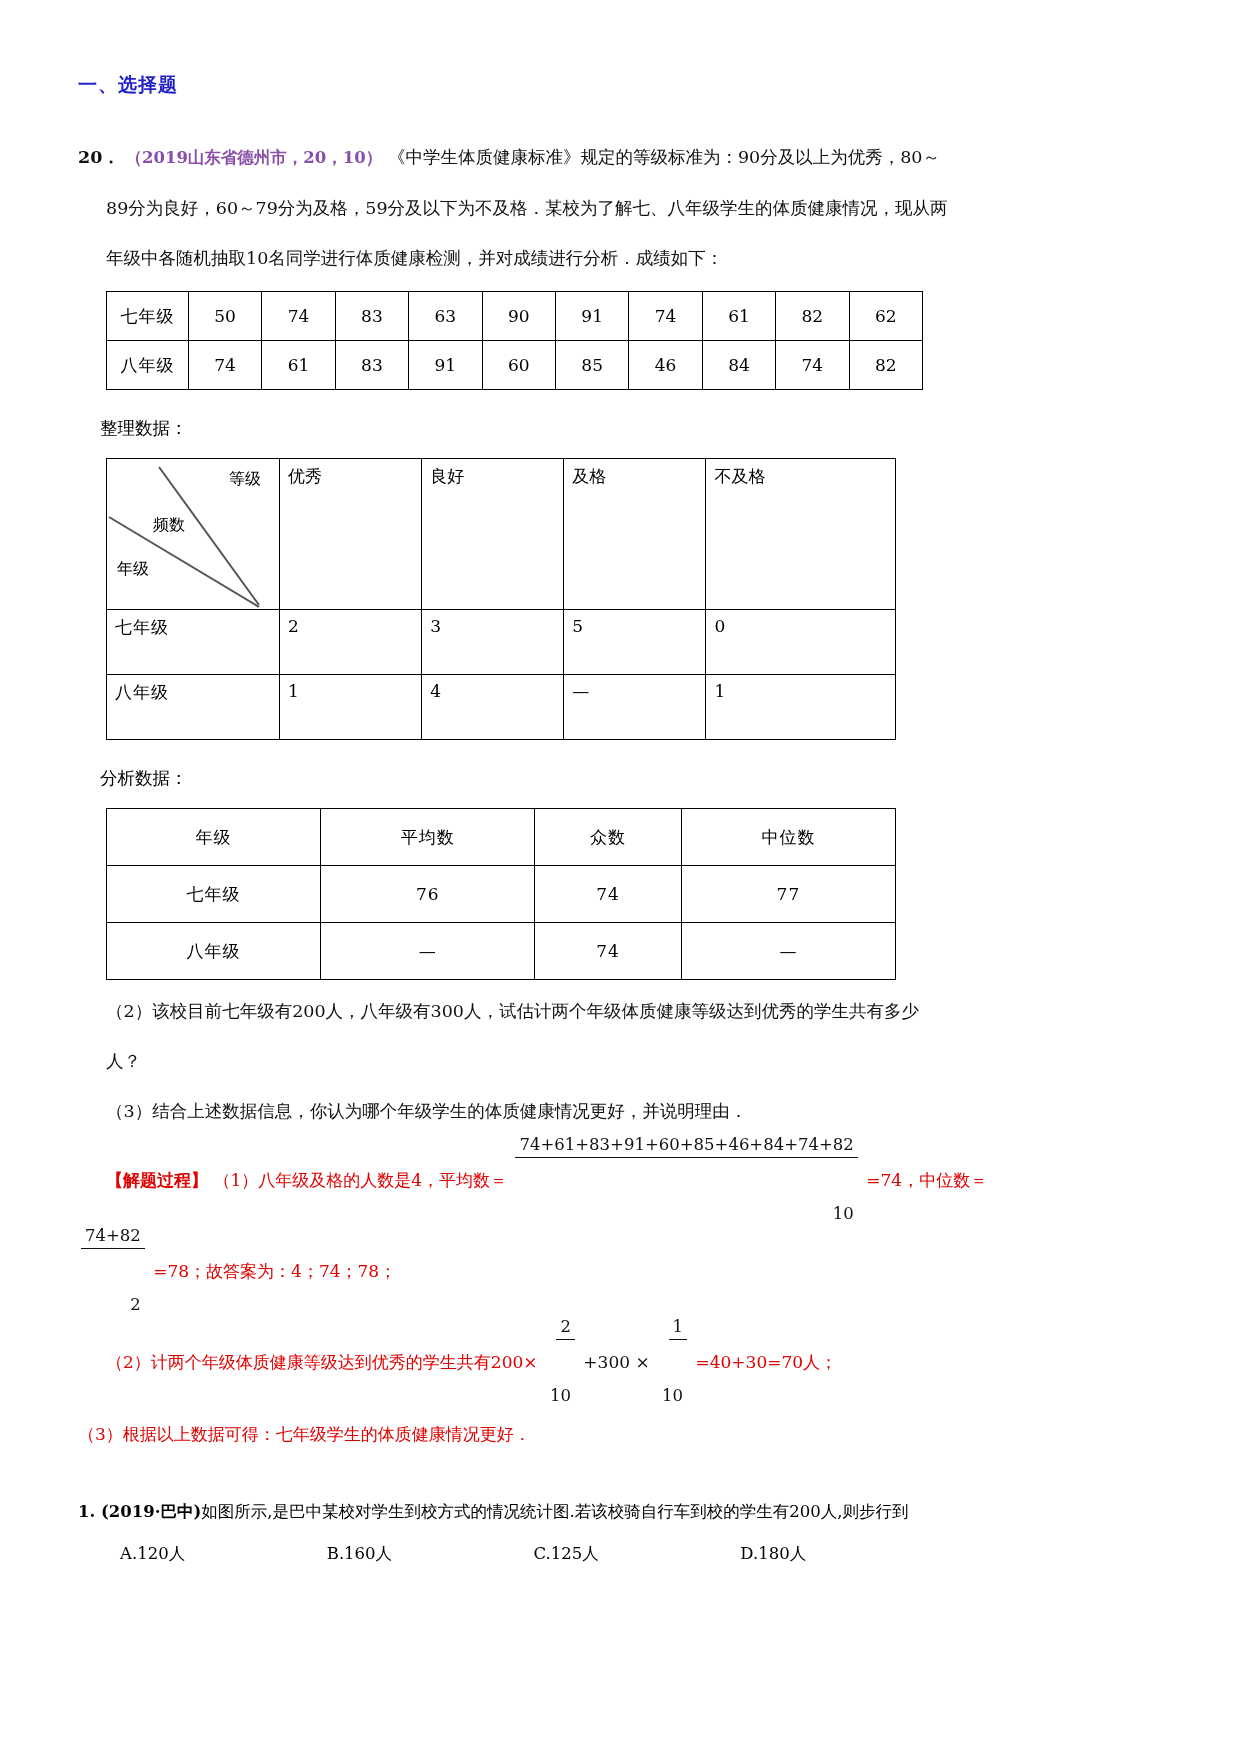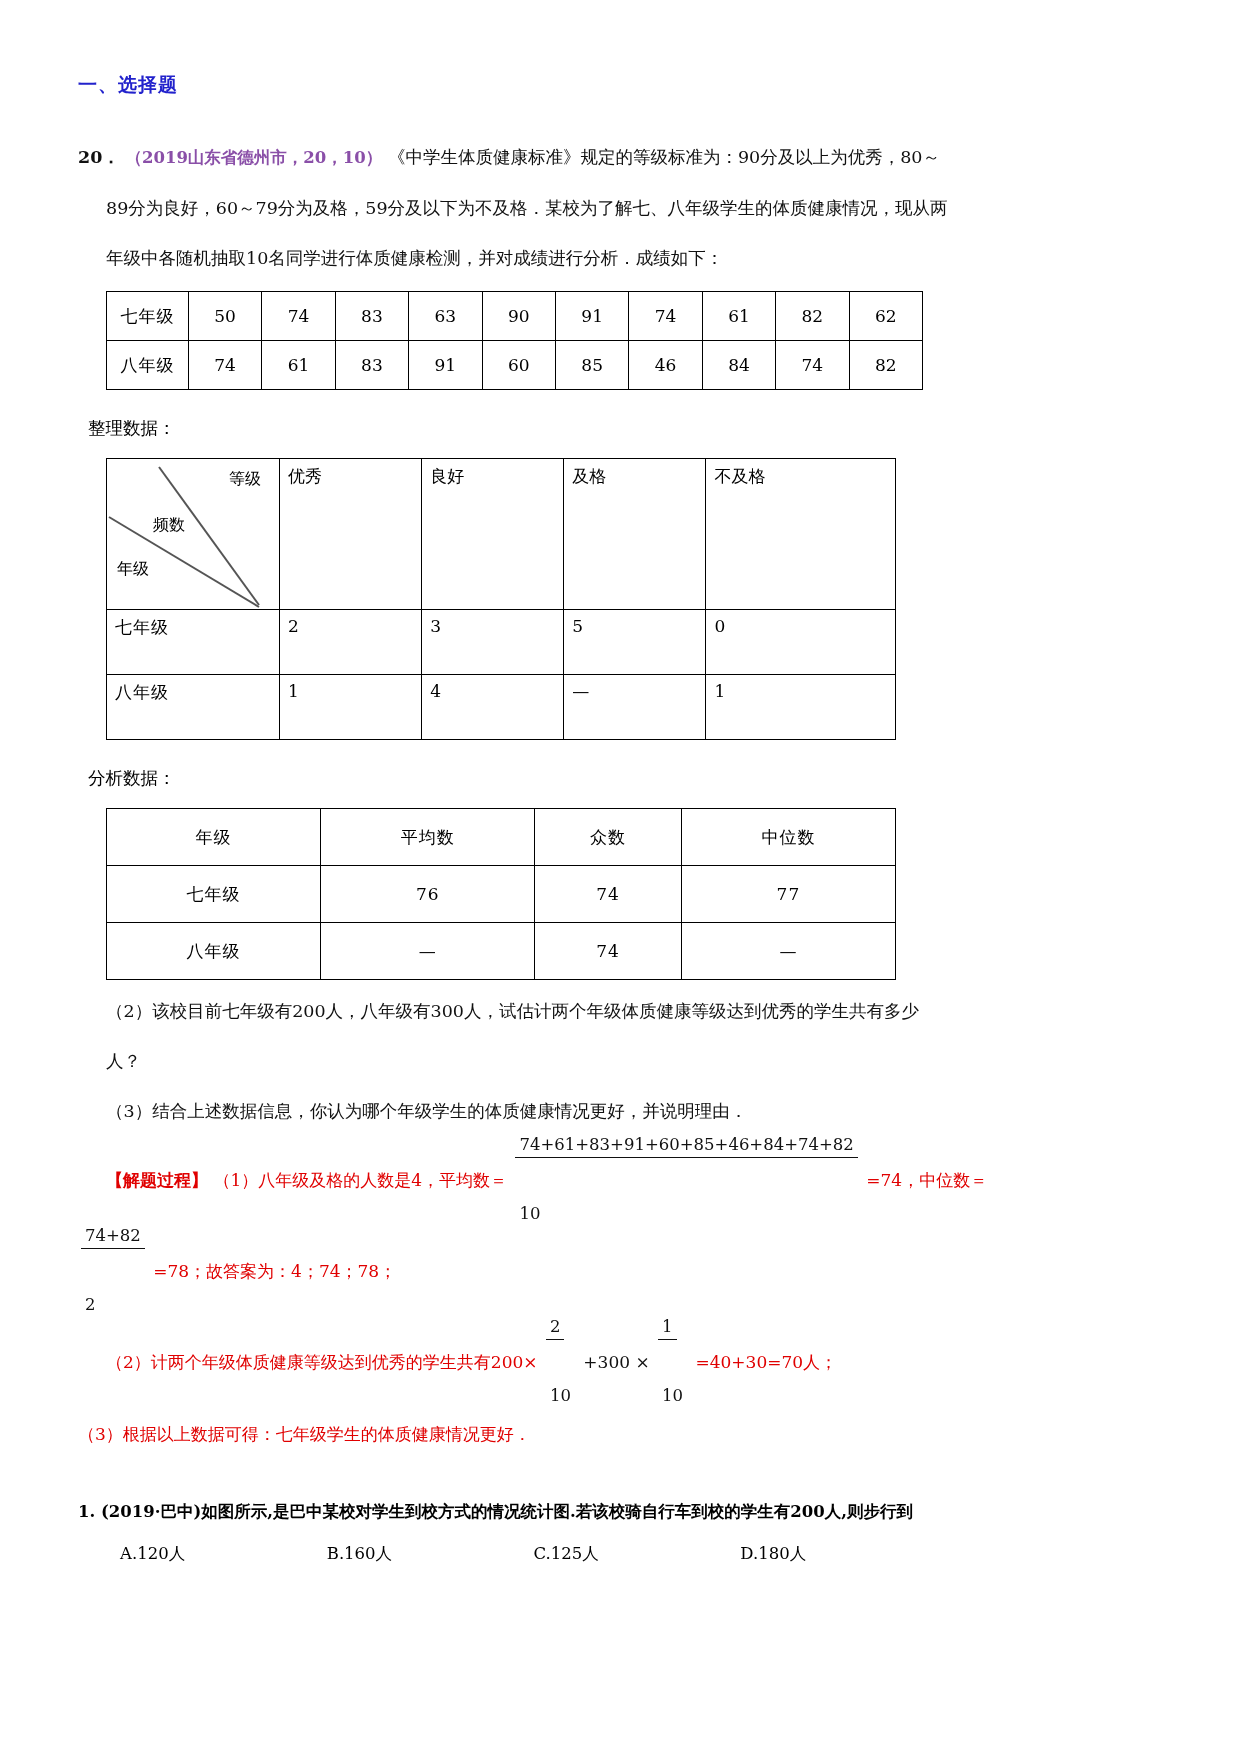--- a/index.html
+++ b/index.html
@@ -113,39 +113,39 @@
     border: 1.1px solid #000;
     height: 54px;
     text-align: center;
     vertical-align: middle;
     font-size: 17px;
     letter-spacing: 1px;
   }
 
   .label-line {
     font-size: 17.5px;
-    margin: 24px 0 8px 10px;
+    margin: 24px 0 8px 22px;
     line-height: 28px;
   }
 
   
   .sol-line {
     color: #e00000;
     font-size: 17px;
     line-height: 50px;
     white-space: nowrap;
   }
   .sol-line.indent { padding-left: 28px; }
   .sol-tag { font-weight: bold; color: #e00000; }
   .blk { color: #111; }
 
   .frac {
     display: inline-flex;
     flex-direction: column;
-    align-items: flex-start;
+    align-items: flex-end;
     vertical-align: middle;
     margin: 0 3px;
     position: relative;
     top: -2px;
     gap: 44px;
   }
   .frac .num {
     padding: 0 4px 1px 4px;
     border-bottom: 1.4px solid currentColor;
     font-size: 16.5px;
@@ -158,21 +158,21 @@
   }
   .frac.blackf { color: #111; }
 
   
   .q2-wrap { margin-top: 36px; }
   .q2-line {
     font-size: 16.5px;
     line-height: 34px;
     font-weight: bold;
   }
-  .q2-line .norm { font-weight: bold; }
+  .q2-line .norm { font-weight: normal; }
   .q2-sub {
     font-size: 16.5px;
     line-height: 34px;
     padding-left: 42px;
   }
   .choices {
     display: flex;
     padding-left: 42px;
     margin-top: 14px;
     font-size: 16.5px;

